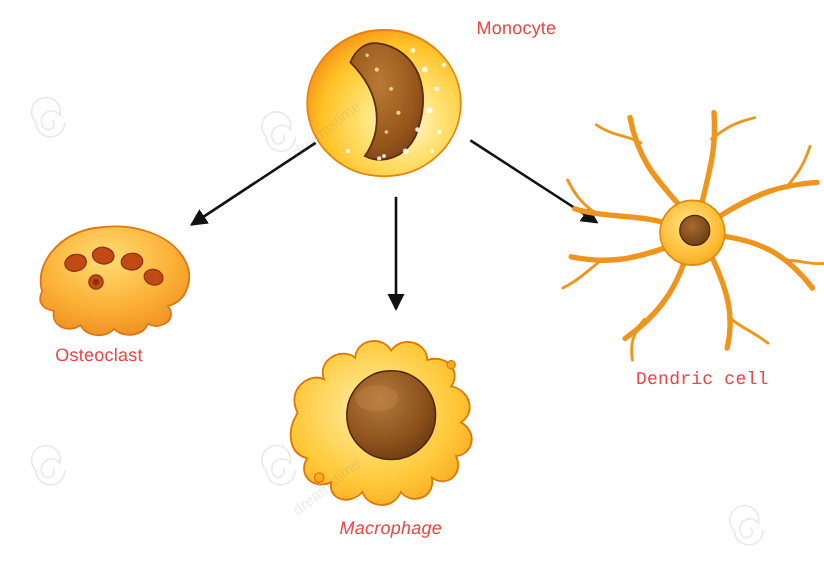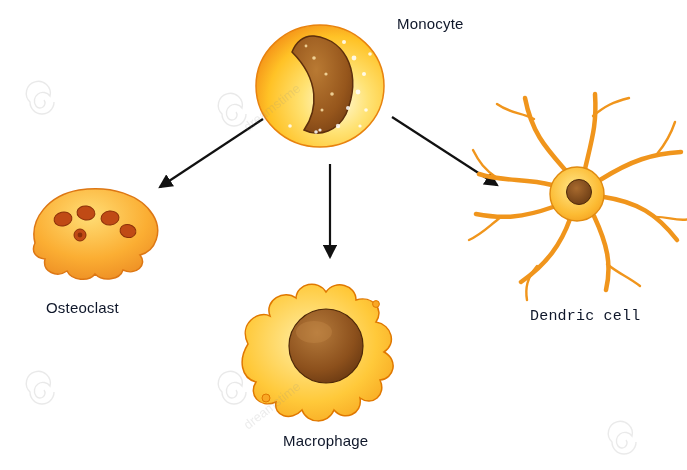--- a/index.html
+++ b/index.html
@@ -5,27 +5,27 @@
   html,body{margin:0;padding:0;}
   body{
     width:687px;height:470px;position:relative;overflow:hidden;
     background:#ffffff;
     font-family:"Liberation Sans", sans-serif;
   }
   .stage{position:absolute;left:0;top:0;width:687px;height:470px;}
   .cell-label{
     position:absolute;
     font-size:15px;
-    color:#0f172a;
+    color:#ef4444;
     letter-spacing:.2px;
     white-space:nowrap;
   }
   #label-monocyte{left:397px;top:15px;}
-  #label-osteoclast{left:46px;top:299px;}
-  #label-macrophage{left:283px;top:432px;}
+  #label-osteoclast{left:46px;top:288px;}
+  #label-macrophage{left:283px;top:432px;font-style:italic;}
   #label-dendritic{left:530px;top:308px;font-family:Liberation Mono, monospace;}
   .watermark-text{
     position:absolute;
     font-size:13px;
     color:#8a8a8a;
     opacity:.16;
     transform:rotate(-38deg);
     white-space:nowrap;
     pointer-events:none;
   }

